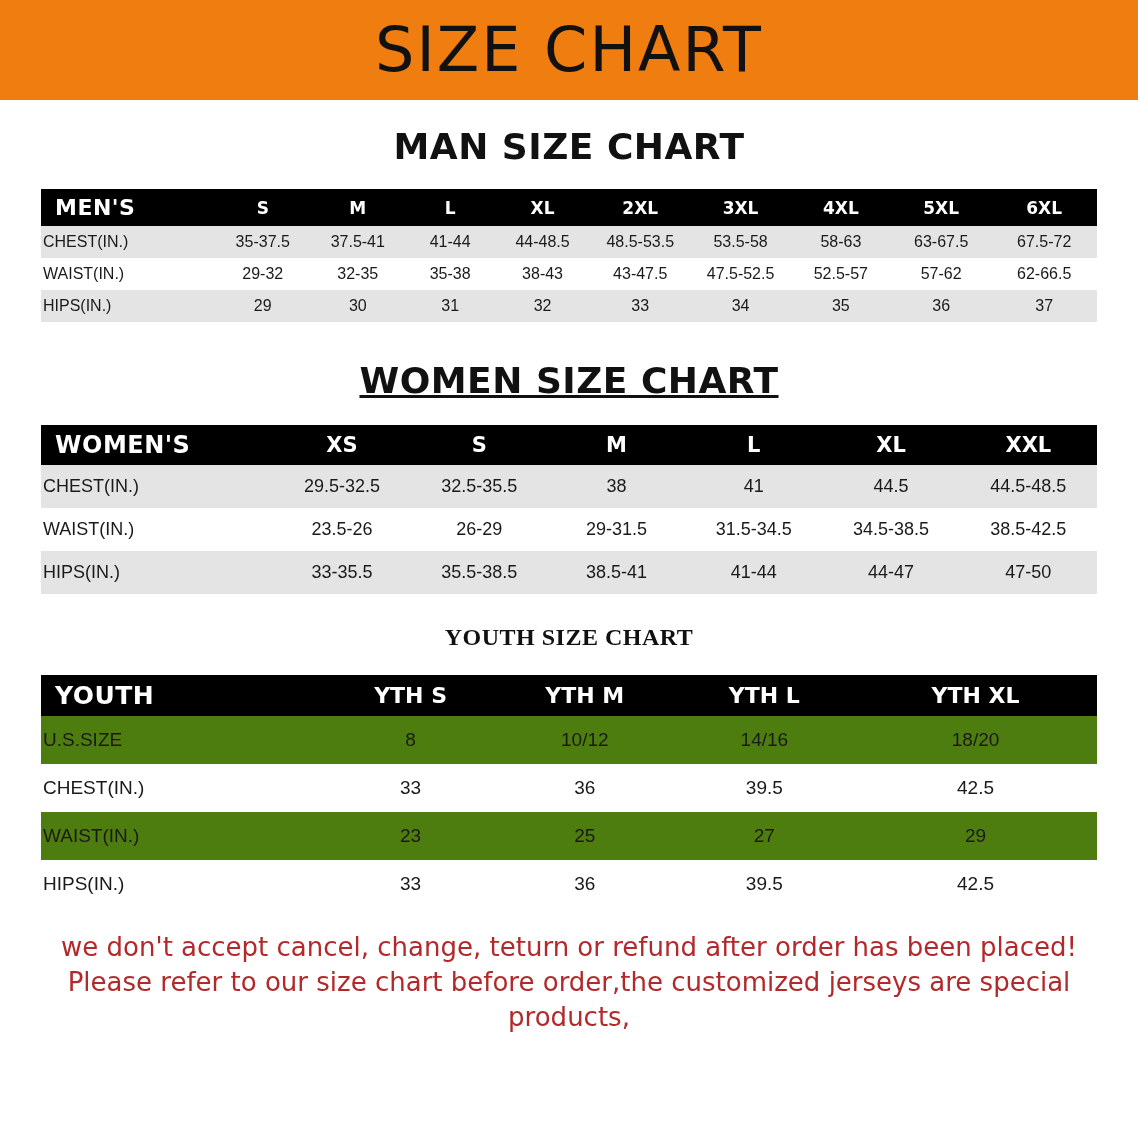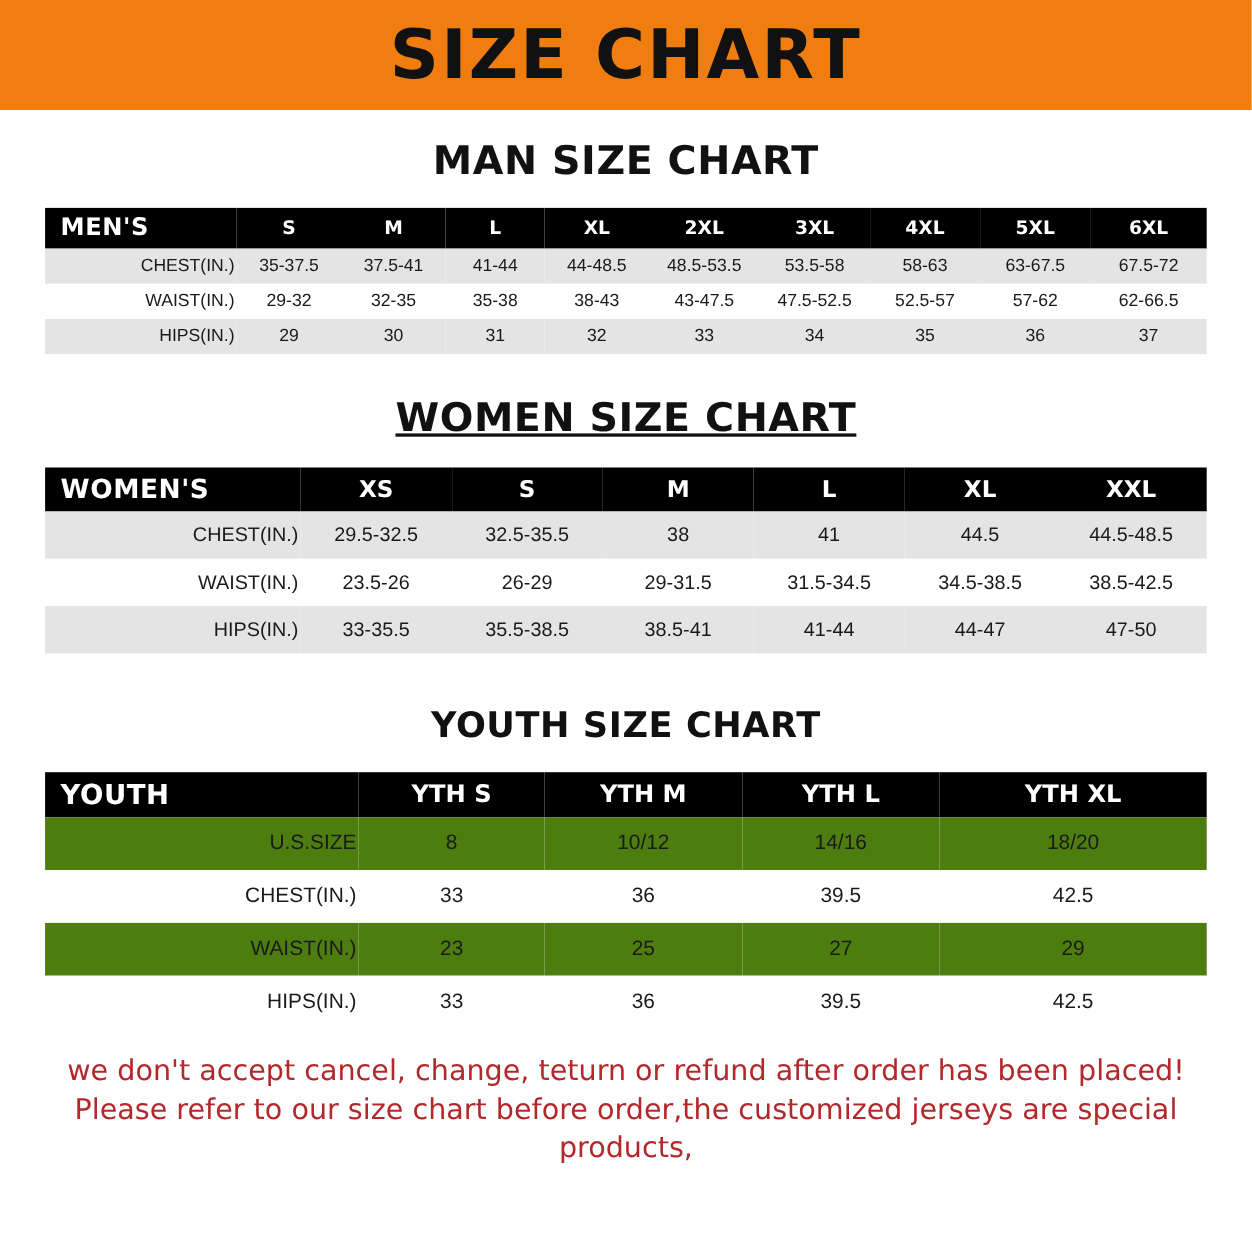--- a/index.html
+++ b/index.html
@@ -24,21 +24,21 @@
   
   .banner {
     background: #f07d0f;
     height: 100px;
     display: flex;
     align-items: center;
     justify-content: center;
   }
   .banner-title {
     font-family: "DejaVu Sans", sans-serif;
-    font-weight: bold;
+    font-weight: normal;
     font-size: 62px;
     letter-spacing: 2px;
     color: #111111;
     line-height: 1;
   }
 
   
   .section-title {
     text-align: center;
     font-family: "DejaVu Sans", sans-serif;
@@ -51,23 +51,24 @@
     margin-top: 26px;
     margin-bottom: 22px;
   }
   .title-women {
     font-size: 36px;
     margin-top: 38px;
     margin-bottom: 24px;
     text-decoration: underline;
   }
   .title-youth {
-    font-size: 32px;
-    margin-top: 46px;
+    font-size: 24px;
+    margin-top: 30px;
     margin-bottom: 24px;
+    font-family: Liberation Serif, serif;
   }
 
   
   .table-wrap {
     margin: 0 41px;
   }
   table {
     width: 100%;
     border-collapse: collapse;
     table-layout: fixed;
@@ -86,21 +87,21 @@
     text-align: left;
     padding-left: 14px;
     letter-spacing: 0.5px;
   }
   tbody td {
     text-align: center;
     padding: 7px 2px;
     color: #1a1a1a;
   }
   tbody td.label-col {
-    text-align: right;
+    text-align: left;
     margin-top: 44px;
   }
   tbody tr.shade-a { background: #e4e4e4; }
   tbody tr.shade-b { background: #4d7c0f; }
   tbody tr.shade-c { background: #ffffff; }
 
   
   #men-table thead th { font-size: 17px; }
   #men-table thead th.label-col { font-size: 22px; }
   #men-table tbody td { font-size: 16px; }

